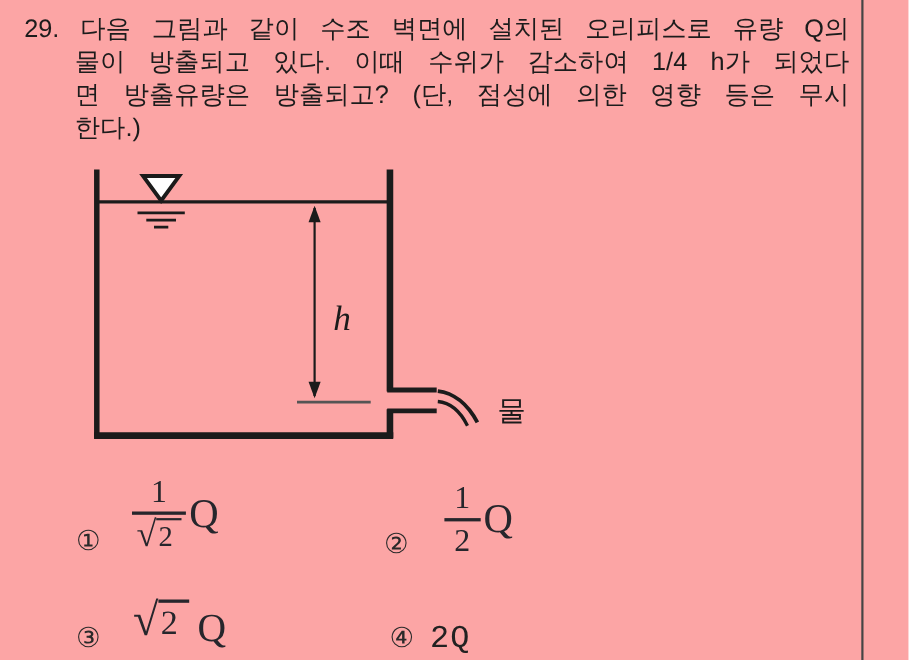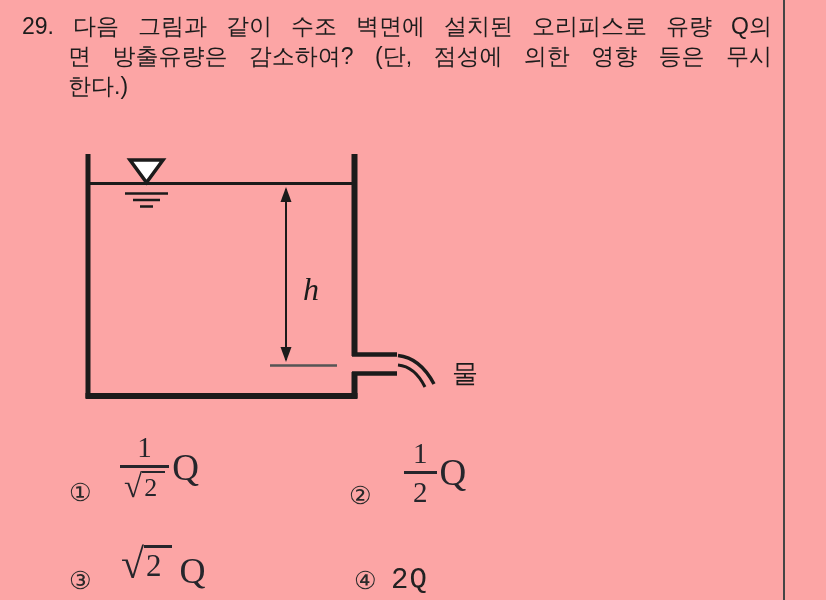--- a/index.html
+++ b/index.html
@@ -42,21 +42,22 @@
   .col-divider { position:absolute; left:783px; top:0; width:2px; height:600px;
                  background:#454545; }
 </style>
 </head>
 <body>
 
 <div id="page">
 
   <div class="question">
     <div class="qline">29. 다음 그림과 같이 수조 벽면에 설치된 오리피스로 유량 Q의</div>
-    <div class="qline indent">면 방출유량은 감소하여? (단, 점성에 의한 영향 등은 무시</div>
+    <div class="qline indent">물이 방출되고 있다. 이때 수위가 감소하여 1/4 h가 되었다</div>
+    <div class="qline indent">면 방출유량은 방출되고? (단, 점성에 의한 영향 등은 무시</div>
     <div class="qline indent last">한다.)</div>
   </div>
 
   <svg class="diagram" width="420" height="265" viewBox="0 0 420 265">
 
     <line x1="28" y1="9" x2="28" y2="253" stroke="#1b1b1b" stroke-width="5"></line>
     <line x1="25.5" y1="251" x2="297.5" y2="251" stroke="#1b1b1b" stroke-width="6"></line>
     <line x1="294.5" y1="9" x2="294.5" y2="211" stroke="#1b1b1b" stroke-width="6"></line>
     <line x1="294.5" y1="227" x2="294.5" y2="253" stroke="#1b1b1b" stroke-width="6"></line>
 

